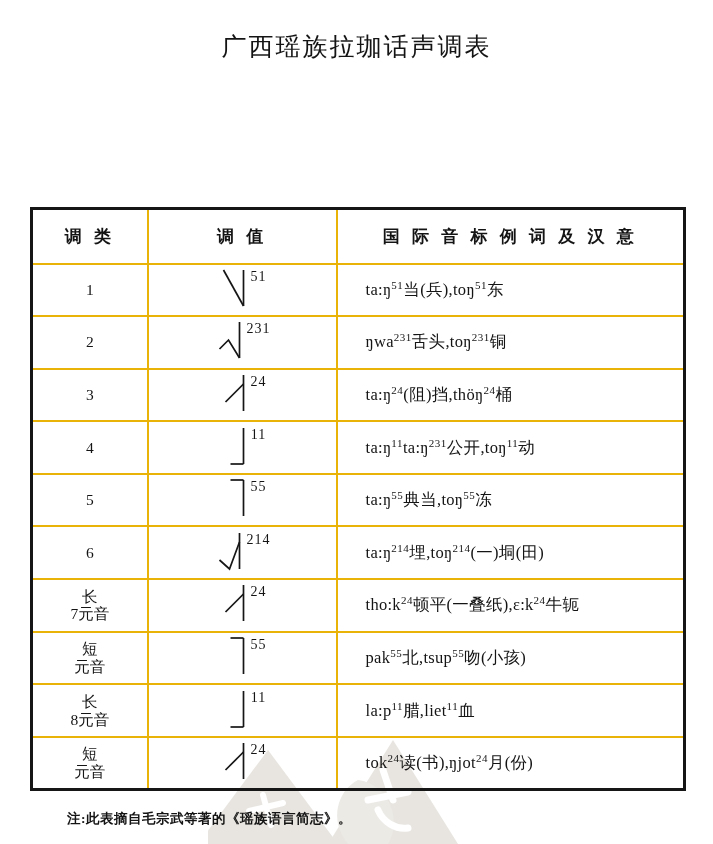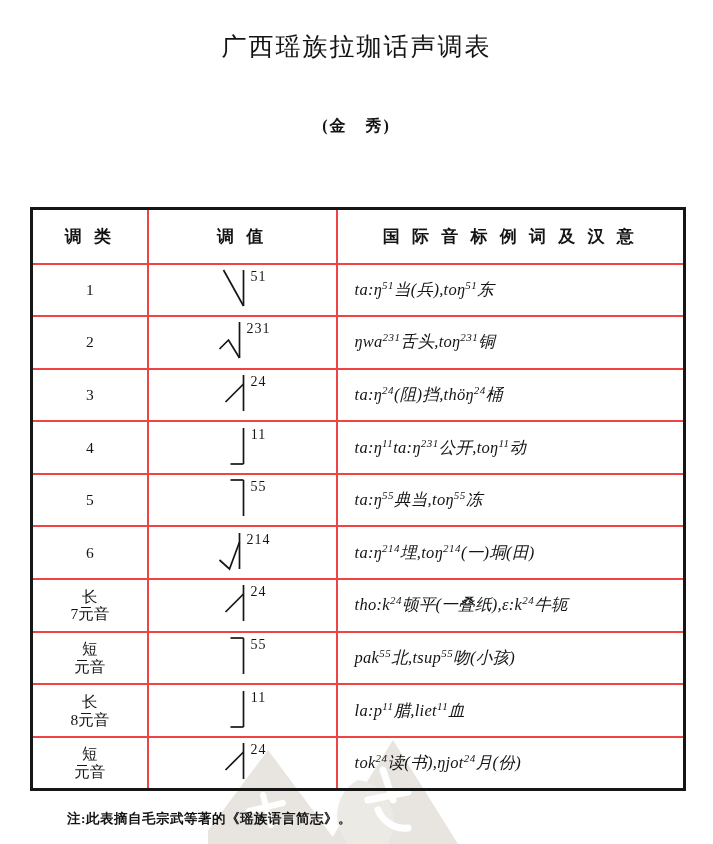--- a/index.html
+++ b/index.html
@@ -21,21 +21,21 @@
     position:absolute;top:116px;left:0;width:100%;
     text-align:center;
     font-size:16px;font-weight:bold;letter-spacing:2px;
   }
   table.tone-table{
     position:absolute;left:30px;top:207px;width:653px;
     border-collapse:collapse;table-layout:fixed;
     border:3px solid #161616;
   }
   .tone-table th,.tone-table td{
-    border:2px solid #ef4444;
+    border:2px solid #eab308;
     padding:0;
     vertical-align:middle;
   }
   .tone-table thead tr{height:55px;}
   .tone-table tbody tr{height:52.6px;}
   .tone-table th{
     font-size:17px;font-weight:bold;letter-spacing:4px;
     text-align:center;
   }
   td.cat{
@@ -49,24 +49,23 @@
     transform:translateX(2px);
   }
   .tone-glyph svg{display:block;}
   .tone-digits{
     display:inline-block;
     font-size:14px;letter-spacing:1px;
     transform:translateY(-11px);
     margin-left:3px;
   }
   td.ex{
-    padding-left:17px;
+    padding-left:28px;
     font-size:16.5px;
     letter-spacing:0.3px;
-    font-style:italic;
   }
   td.ex sup{
     font-size:11px;line-height:0;
     letter-spacing:0.5px;
     vertical-align:super;
   }
   .note{
     position:absolute;left:67px;top:810px;
     font-size:13.5px;font-weight:bold;letter-spacing:0.5px;text-align:right;
   }
@@ -87,21 +86,20 @@
       <path d="M60 10 L130 104 L-10 104 Z"></path>
       <path d="M185 0 L250 104 L120 104 Z"></path>
       <path d="M150 40 c-20 10 -30 40 -10 64 l40 0 c15 -25 0 -60 -30 -64 Z" fill="#ddd9d1"></path>
       <path d="M175 30 l10 30 m-25 0 l40 -8 m-30 18 c5 12 18 20 30 18" stroke="#ffffff" stroke-width="7" fill="none" stroke-linecap="round"></path>
       <path d="M55 55 l8 30 m-22 -14 l34 -8" stroke="#ffffff" stroke-width="6" fill="none" stroke-linecap="round"></path>
     </g>
   </svg>
 
   <h1 class="title">广西瑶族拉珈话声调表</h1>
 
-  <div class="subtitle">(金　秀)</div>
 
   <table class="tone-table">
     <colgroup>
       <col style="width:116px">
       <col style="width:189px">
       <col style="width:348px">
     </colgroup>
     <thead>
       <tr>
         <th>调 类</th>

